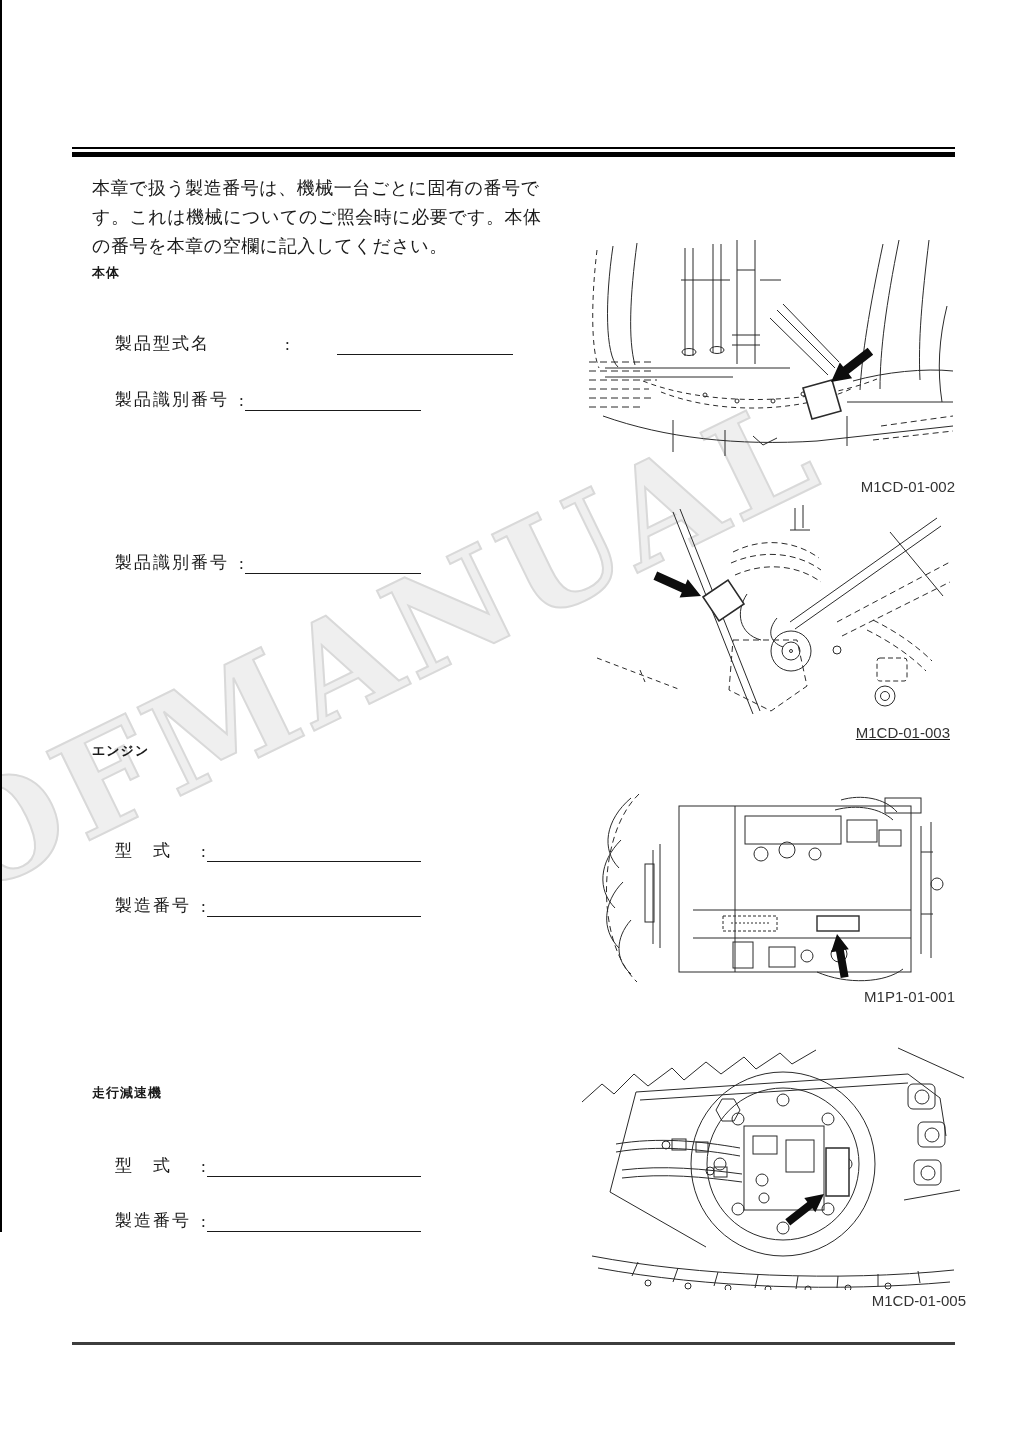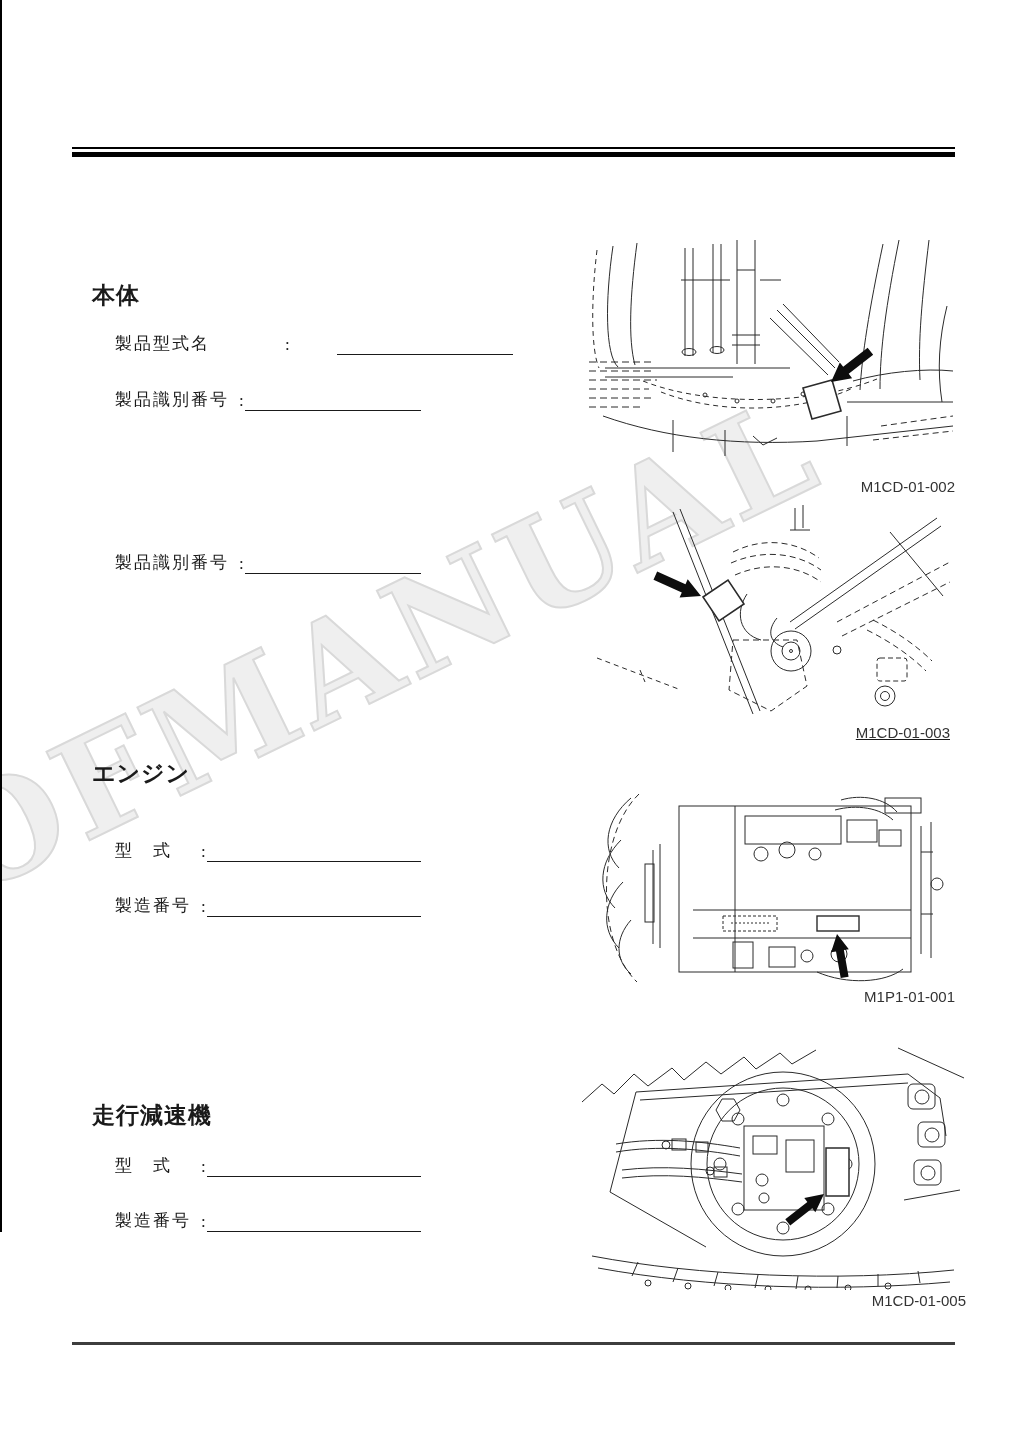--- a/index.html
+++ b/index.html
@@ -8,21 +8,21 @@
   .edge-line{position:absolute;left:0;top:0;width:2px;height:1232px;background:#000;}
   .wm{position:absolute;left:-48px;top:775px;transform:rotate(-26deg);transform-origin:0 50%;
       font-family:"DejaVu Serif",serif;font-weight:bold;font-size:135px;letter-spacing:6px;
       color:#efefef;-webkit-text-stroke:2px #d9d9d9;white-space:nowrap;}
   .title{position:absolute;left:72px;top:108px;width:883px;text-align:center;
          font-family:"Liberation Sans",sans-serif;font-weight:bold;font-size:26px;letter-spacing:3px;}
   .title-rule{position:absolute;left:72px;top:147px;width:883px;height:3px;
               border-top:2px solid #000;border-bottom:5px solid #000;}
   .intro{position:absolute;left:92px;top:174px;width:480px;font-size:18px;line-height:29px;
          white-space:pre-line;letter-spacing:0.5px;}
-  .h{position:absolute;font-family:"Liberation Sans",sans-serif;font-weight:bold;font-size:23px;letter-spacing:1px;margin-top:16px;}
+  .h{position:absolute;font-family:"Liberation Sans",sans-serif;font-weight:bold;font-size:13px;letter-spacing:1px;}
   .field{position:absolute;display:flex;align-items:flex-end;font-size:17px;}
   .flabel{letter-spacing:2px;}
   .w-lg{width:124px;}
   .w-sm{width:86px;}
   .fcolon{margin-right:1px;}
   .fline{border-bottom:1.5px solid #1a1a1a;height:20px;}
   .l-lg{width:176px;}
   .l-sm{width:214px;}
   .fig{position:absolute;}
   .fig svg{display:block;}
@@ -32,20 +32,23 @@
 </head>
 <body>
 
 <div class="page">
 
   <div class="wm">OFMANUAL</div>
   <div class="edge-line"></div>
 
   <div class="title-rule"></div>
 
+  <div class="intro">本章で扱う製造番号は、機械一台ごとに固有の番号で
+す。これは機械についてのご照会時に必要です。本体
+の番号を本章の空欄に記入してください。</div>
 
   <div class="h" style="left:92px;top:264px;">本体</div>
 
   <div class="field" style="left:115px;top:332px;gap:46px;">
     <span class="flabel w-lg">製品型式名</span>
     <span class="fcolon">:</span>
     <span class="fline l-lg"></span>
   </div>
 
   <div class="field" style="left:115px;top:388px;">

